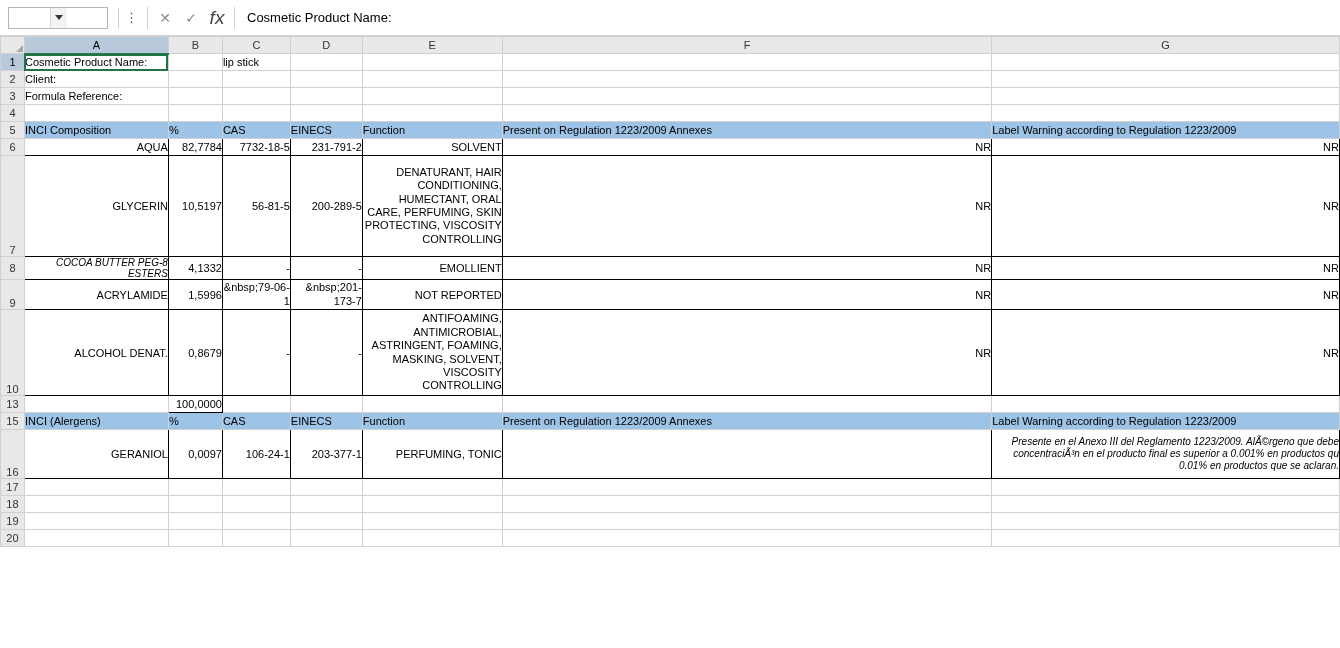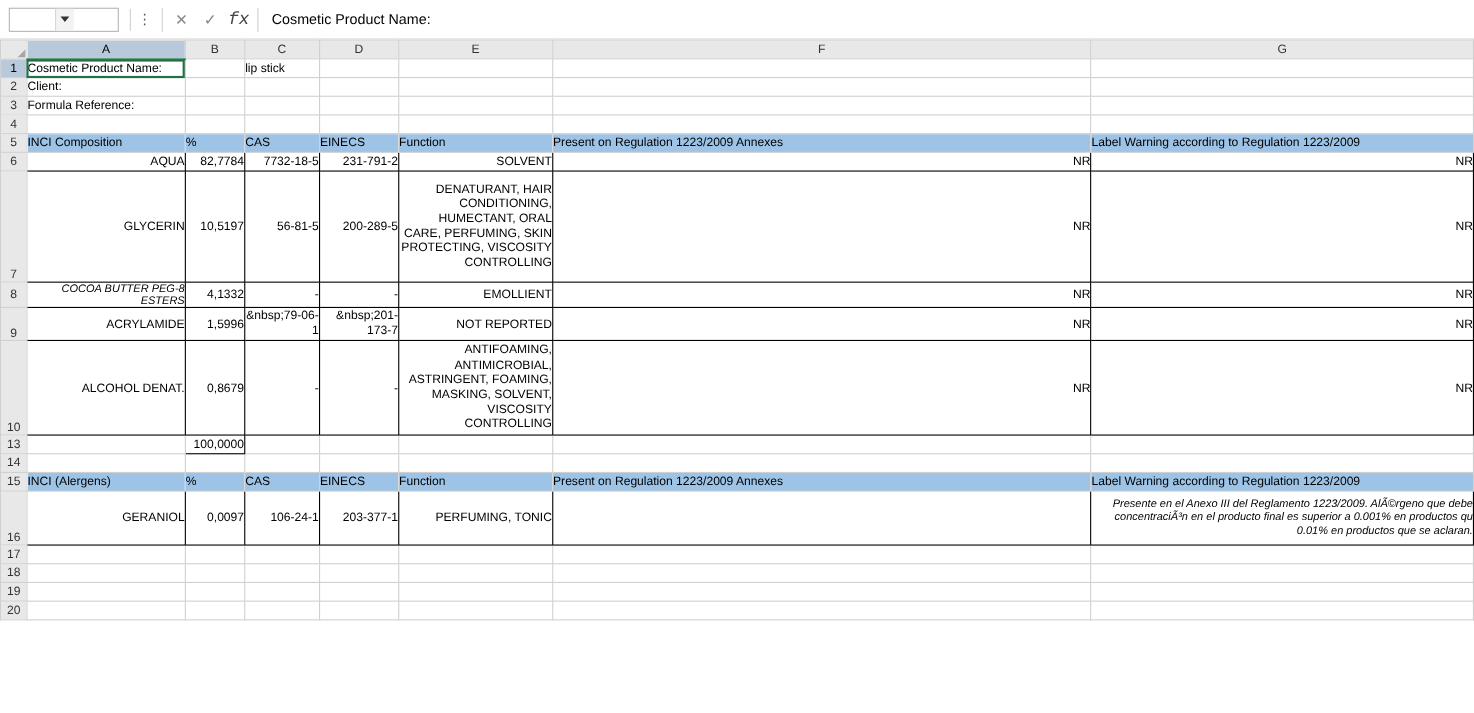--- a/index.html
+++ b/index.html
@@ -77,22 +77,22 @@
     width: 26px;
     height: 24px;
     display: flex;
     align-items: center;
     justify-content: center;
     font-size: 14px;
     color: #8a8a8a;
   }
   .fb-btn.fx {
     font-style: italic;
-    font-family: Liberation Mono, monospace;
-    font-size: 16px;
+    font-family: Liberation Sans, sans-serif;
+    font-size: 19px;
     color: #444;
   }
   .fb-sep {
     width: 1px;
     height: 22px;
     background: #d0d0d0;
     margin: 0 4px;
   }
   .formula-input {
     flex: 1;
@@ -362,30 +362,20 @@
         <td class="rowhead">13</td>
         <td class="cell"></td>
         <td class="cell tc bordered">100,0000</td>
         <td class="cell"></td>
         <td class="cell"></td>
         <td class="cell"></td>
         <td class="cell"></td>
         <td class="cell"></td>
       </tr>
 
-      <tr>
-        <td class="rowhead">14</td>
-        <td class="cell"></td>
-        <td class="cell"></td>
-        <td class="cell"></td>
-        <td class="cell"></td>
-        <td class="cell"></td>
-        <td class="cell"></td>
-        <td class="cell"></td>
-      </tr>
 
       <tr>
         <td class="rowhead">15</td>
         <td class="cell hdrblue">INCI (Alergens)</td>
         <td class="cell hdrblue">%</td>
         <td class="cell hdrblue">CAS</td>
         <td class="cell hdrblue">EINECS</td>
         <td class="cell hdrblue">Function</td>
         <td class="cell hdrblue">Present on Regulation 1223/2009 Annexes</td>
         <td class="cell hdrblue">Label Warning according to Regulation 1223/2009</td>

